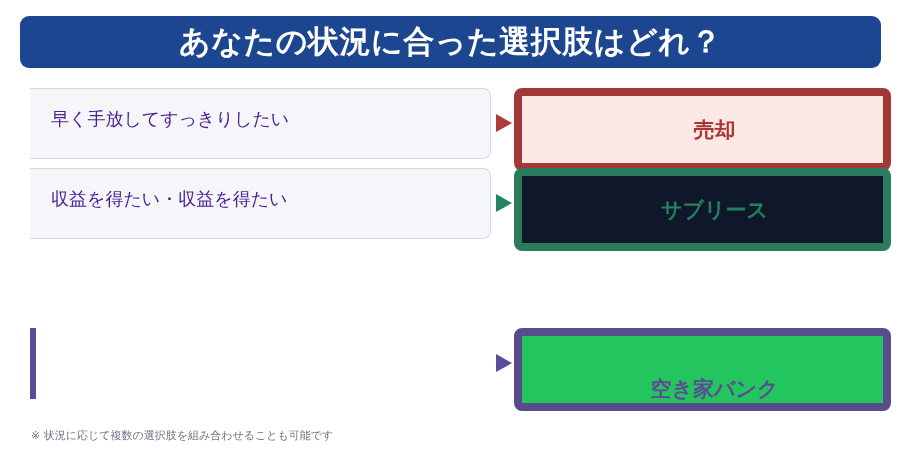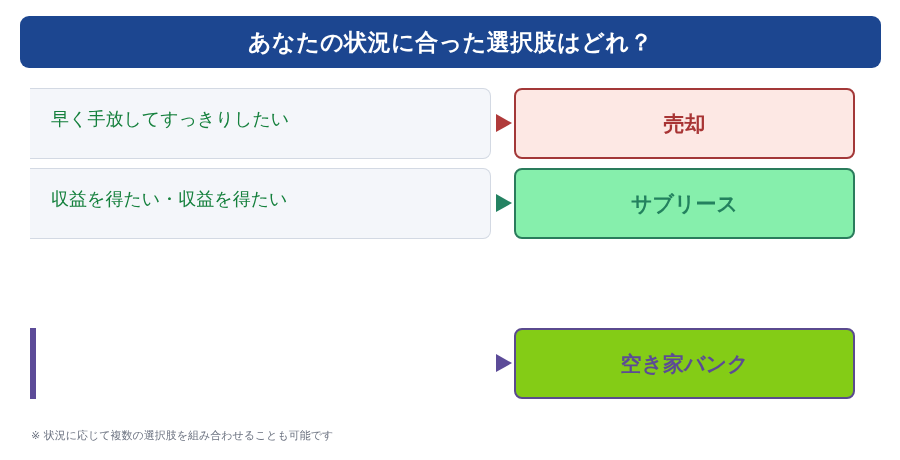--- a/index.html
+++ b/index.html
@@ -10,46 +10,46 @@
     position: relative; overflow: hidden;
   }
   .frame {
     position: absolute; left: 0; top: 0; width: 900px; height: 460px;
     background: #ffffff; border-radius: 14px;
   }
   .title-bar {
     position: absolute; left: 20px; top: 16px; width: 861px; height: 52px;
     background: #1c4690; border-radius: 9px;
     display: flex; align-items: center; justify-content: center;
-    color: #ffffff; font-size: 23px; font-weight: bold; letter-spacing: 0.5px;
+    color: #ffffff; font-size: 31px; font-weight: bold; letter-spacing: 0.5px;
   }
   .row { position: absolute; left: 30px; width: 825px; height: 71px; }
   .situation {
     position: absolute; left: 0; top: 0; width: 460px; height: 69px;
     background: #f4f6fa; border: 1px solid #d3d9e3; border-left: none;
     border-radius: 0 8px 8px 0;
     display: flex; align-items: center;
   }
   .accent {
     position: absolute; left: 0; top: 0; width: 6px; height: 71px;
   }
   .situation-text {
     position: absolute; left: 21px; top: 18px;
-    font-size: 18px; color: #15803d; white-space: nowrap;
+    font-size: 18px; color: #4c1d95; white-space: nowrap;
   }
   .arrow {
     position: absolute; left: 466px; top: 26px; width: 0; height: 0;
     border-top: 9px solid transparent; border-bottom: 9px solid transparent;
     border-left: 16px solid #000;
   }
   .option {
     position: absolute; left: 484px; top: 0; width: 337px; height: 67px;
-    border: 2px solid #1d4ed8; border-radius: 8px;
+    border: 8px solid #1d4ed8; border-radius: 8px;
     display: flex; align-items: center; justify-content: center;
-    font-size: 21px; font-weight: bold;
+    font-size: 21px; font-weight: bold; padding-left: 24px;
   }
   .footnote {
     position: absolute; left: 31px; top: 428px;
     font-size: 11px; color: #6b7280; white-space: nowrap;
   }
 </style>
 </head>
 <body>
 
 <div class="frame">
@@ -67,28 +67,28 @@
       <span>売却</span>
     </div>
   </div>
 
   <div class="row" style="top:168px">
     <div class="accent" style="background: rgb(36, 130, 98);"></div>
     <div class="situation">
       <span class="situation-text">収益を得たい・収益を得たい</span>
     </div>
     <div class="arrow" style="border-left-color: rgb(36, 130, 98);"></div>
-    <div class="option" style="border-color: rgb(42, 124, 92); background: #86efac; color: rgb(35, 129, 94);">
+    <div class="option" style="border-color: rgb(42, 124, 92); background: #0f172a; color: rgb(35, 129, 94);">
       <span>サブリース</span>
     </div>
   </div>
 
 
   <div class="row" style="top:328px">
     <div class="accent" style="background: rgb(92, 75, 152);"></div>
     <div class="arrow" style="border-left-color: rgb(92, 75, 152);"></div>
-    <div class="option" style="border-color: rgb(90, 74, 142); background: #84cc16; color: rgb(92, 75, 149);">
+    <div class="option" style="border-color: rgb(90, 74, 142); background: #22c55e; color: rgb(92, 75, 149); align-items: flex-end;">
       <span>空き家バンク</span>
     </div>
   </div>
 
   <div class="footnote">※ 状況に応じて複数の選択肢を組み合わせることも可能です</div>
 </div>
 
 </body></html>

